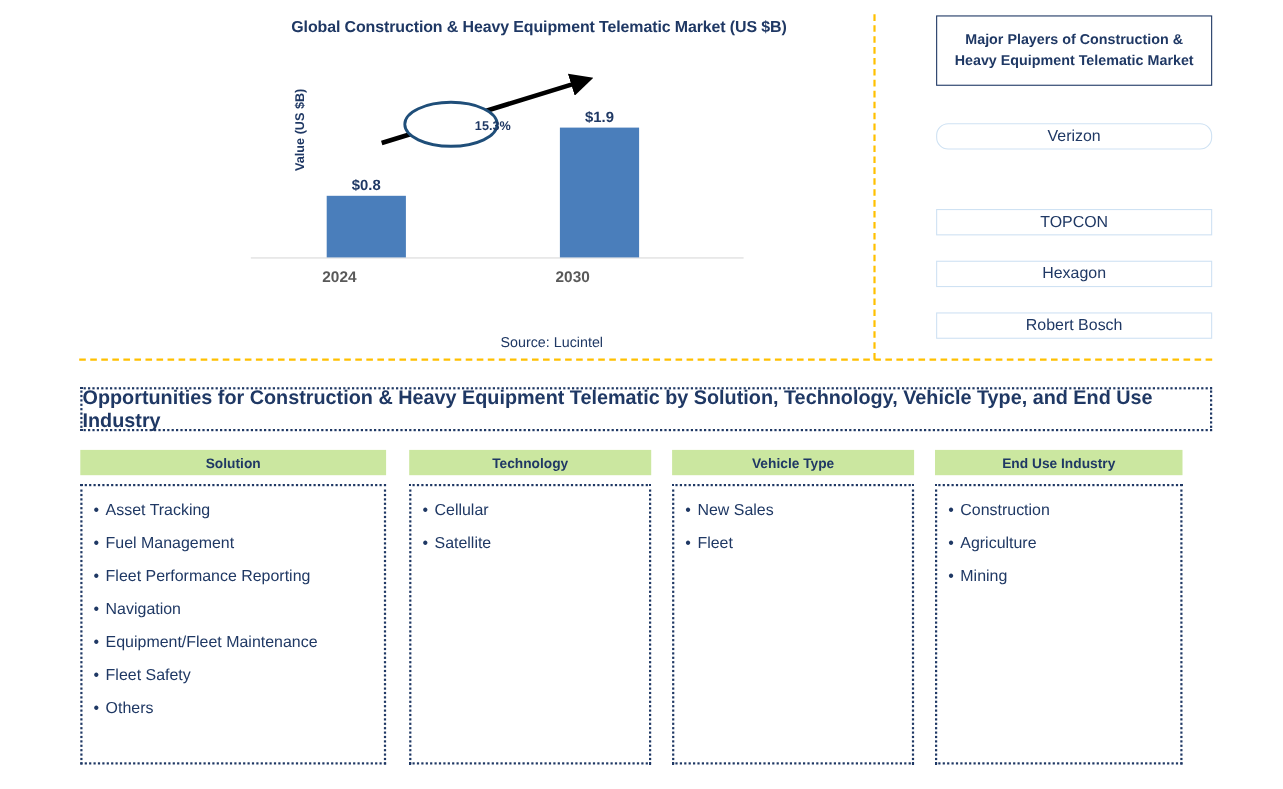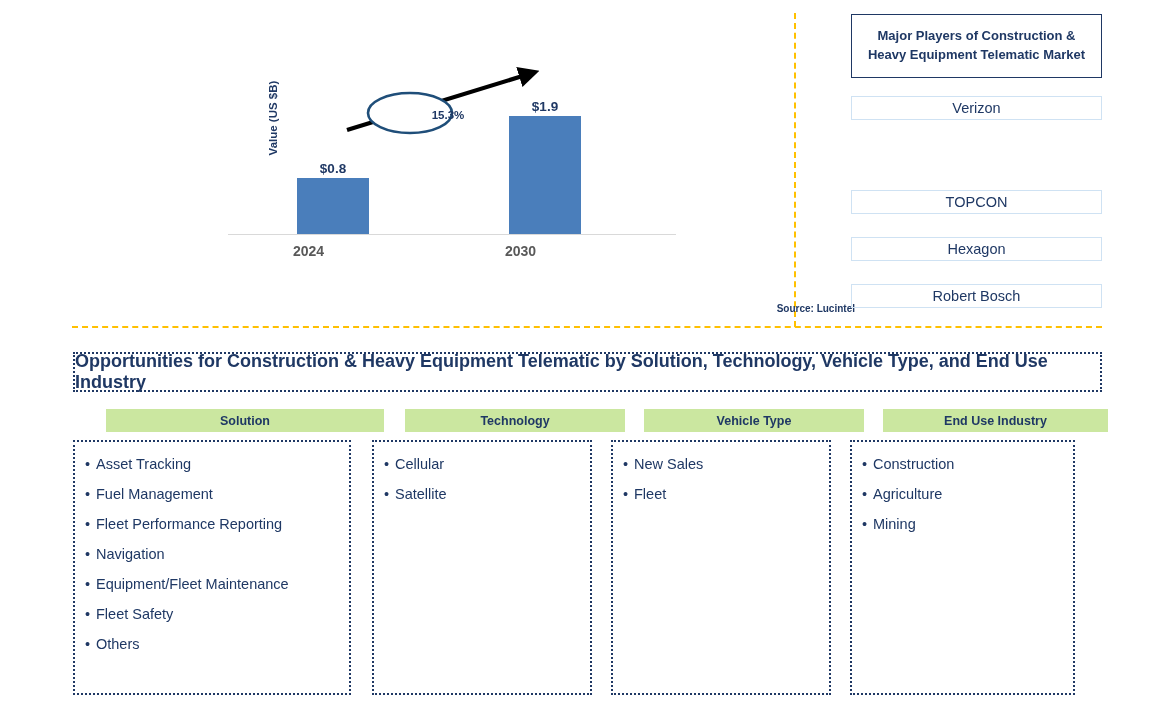--- a/index.html
+++ b/index.html
@@ -142,23 +142,23 @@
     font-size: 11.5px;
     font-weight: bold;
     color: #1f3864;
   }
 
   .source-text {
     position: absolute;
     left: 455px;
     top: 303px;
     width: 400px;
-    text-align: right;
-    font-size: 10px;
-    font-weight: bold;
+    text-align: left;
+    font-size: 13px;
+    font-weight: normal;
     color: #1f3864;
   }
 
   
   .players-header {
     position: absolute;
     left: 851px;
     top: 14px;
     width: 251px;
     height: 64px;
@@ -210,21 +210,20 @@
     position: absolute;
     top: 409px;
     height: 23px;
     background: #cbe7a0;
     display: flex;
     align-items: center;
     justify-content: center;
     font-size: 12.5px;
     font-weight: bold;
     color: #1f3864;
-    margin-left: 33px;
   }
   .col-box {
     position: absolute;
     top: 440px;
     height: 255px;
     border: 2px dotted #1f3864;
     box-sizing: border-box;
     padding: 7px 0 0 10px;
   }
   .col-item {
@@ -242,20 +241,21 @@
   .c0 { left: 73px;  width: 278px; }
   .c1 { left: 372px; width: 220px; }
   .c2 { left: 611px; width: 220px; }
   .c3 { left: 850px; width: 225px; }
 </style>
 </head>
 <body>
 
 <div class="stage">
 
+  <div class="chart-title">Global Construction &amp; Heavy Equipment Telematic Market (US $B)</div>
 
   <div class="v-divider"></div>
   <div class="h-divider"></div>
 
   <div class="chart-area">
 
     <div class="y-axis-label">Value (US $B)</div>
 
     <div class="axis-line"></div>
 
@@ -276,21 +276,21 @@
       </defs>
       <line x1="14" y1="72" x2="196" y2="16" stroke="#000000" stroke-width="4.2" marker-end="url(#arrowhead)"></line>
       <ellipse cx="77" cy="55" rx="42" ry="20" fill="#ffffff" stroke="#1f4e79" stroke-width="2.6"></ellipse>
     </svg>
     <div class="cagr-label">15.3%</div>
   </div>
 
   <div class="source-text">Source: Lucintel</div>
 
   <div class="players-header">Major Players of Construction &amp; Heavy Equipment Telematic Market</div>
-  <div class="player-item" style="top: 96px;">Verizon</div>
+  <div class="player-item" style="top: 112px; border-radius: 11px;">Verizon</div>
   <div class="player-item" style="top: 190px;">TOPCON</div>
   <div class="player-item" style="top: 237px;">Hexagon</div>
   <div class="player-item" style="top: 284px;">Robert Bosch</div>
 
   <div class="opp-banner">Opportunities for Construction &amp; Heavy Equipment Telematic by Solution, Technology, Vehicle Type, and End Use Industry</div>
 
   <div class="col-header c0">Solution</div>
   <div class="col-header c1">Technology</div>
   <div class="col-header c2">Vehicle Type</div>
   <div class="col-header c3">End Use Industry</div>

